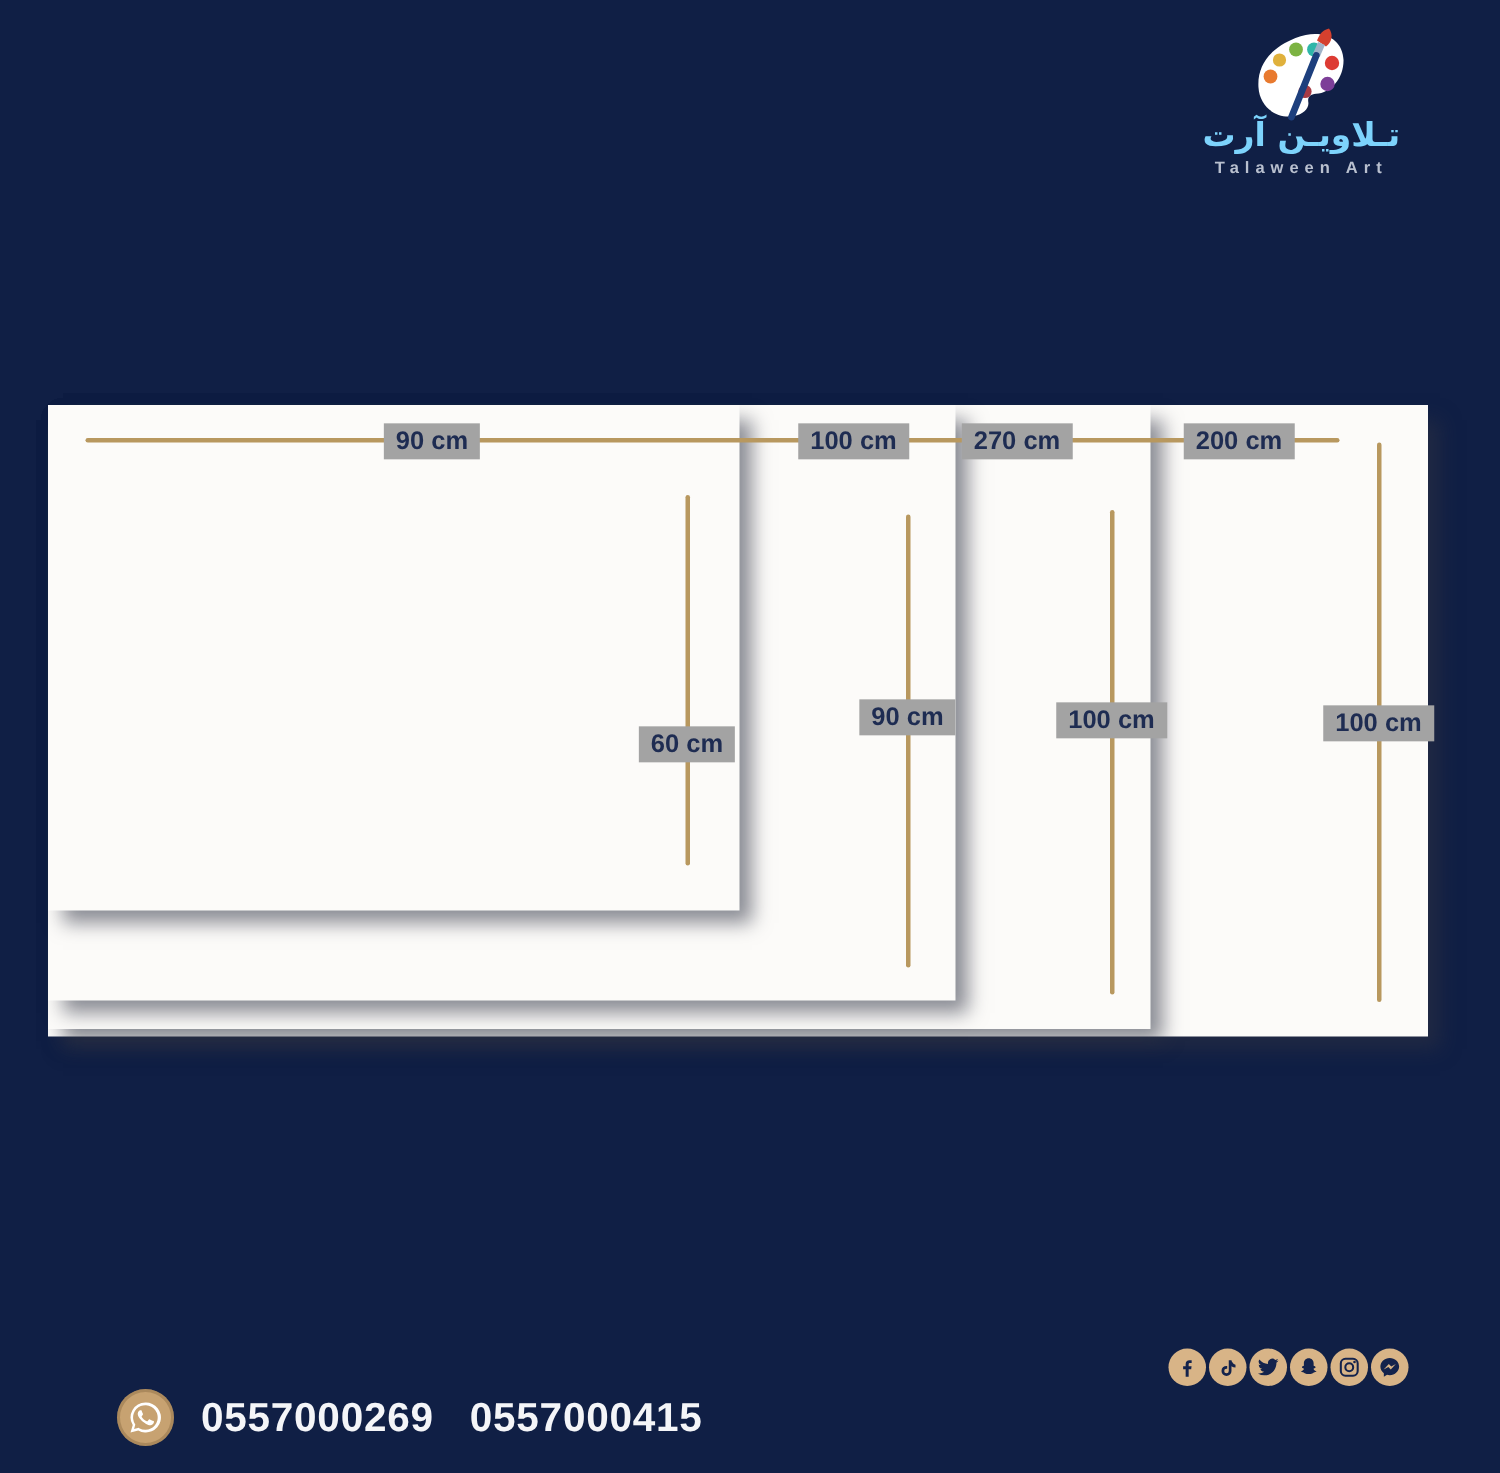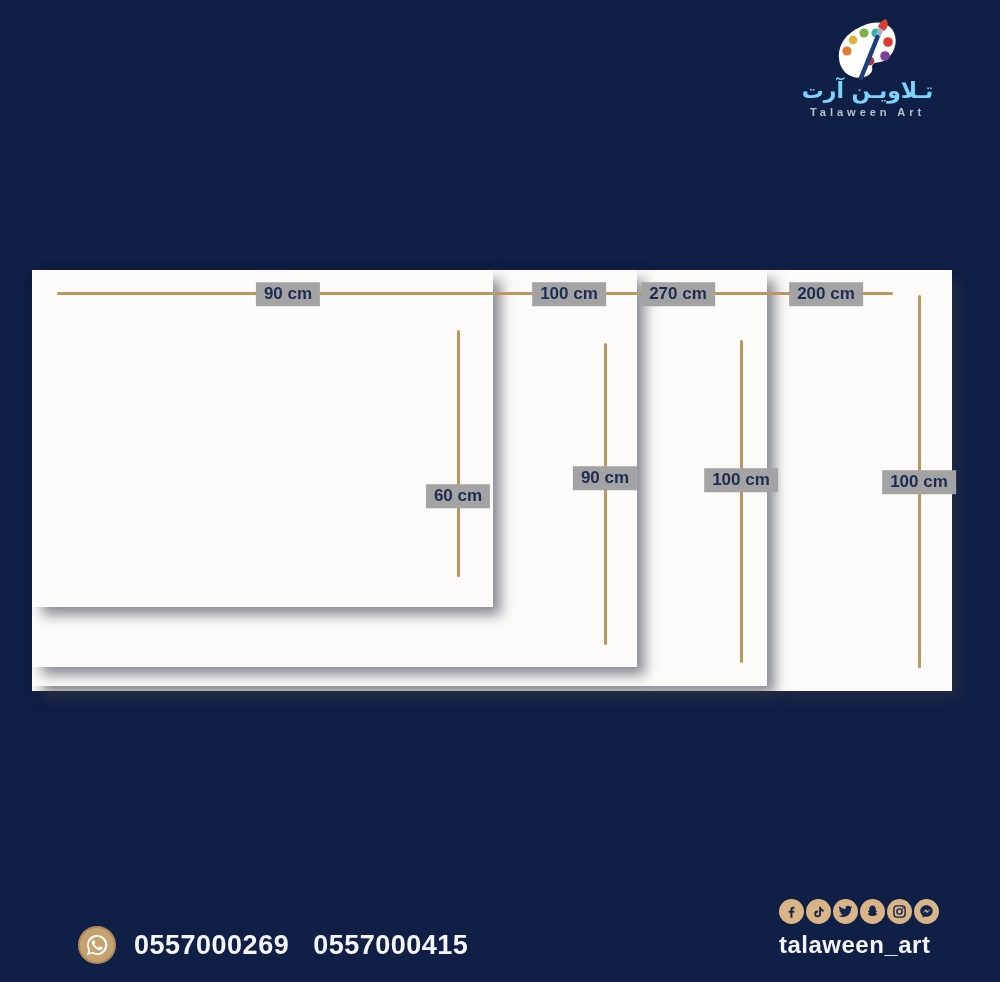--- a/index.html
+++ b/index.html
@@ -165,16 +165,15 @@
             <circle cx="12" cy="12" r="4.2"></circle>
             <circle cx="17.6" cy="6.4" r="1.4" fill="#14234c" stroke="none"></circle>
           </svg>
       </span>
       <span class="sicon">
         <svg width="15" height="15" viewBox="0 0 24 24">
             <path fill="#14234c" d="M12 2C6.5 2 2 6.1 2 11.2c0 2.9 1.4 5.4 3.7 7.1V22l3.4-1.9c.9.3 1.9.4 2.9.4 5.5 0 10-4.1 10-9.2S17.5 2 12 2zm1.1 12.3-2.6-2.7-5 2.7 5.5-5.8 2.6 2.7 4.9-2.7-5.4 5.8z"></path>
           </svg>
       </span>
     </div>
-    <div class="handle">talaween_art</div>
   </div>
 
 </div>
 
 </body></html>

